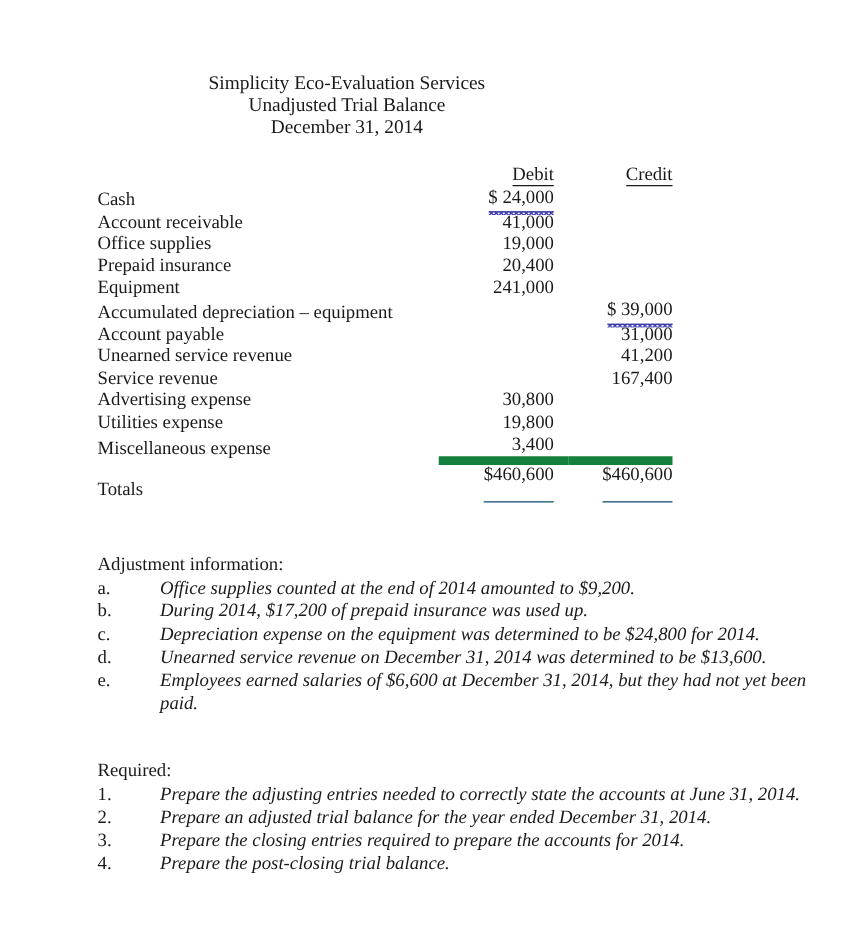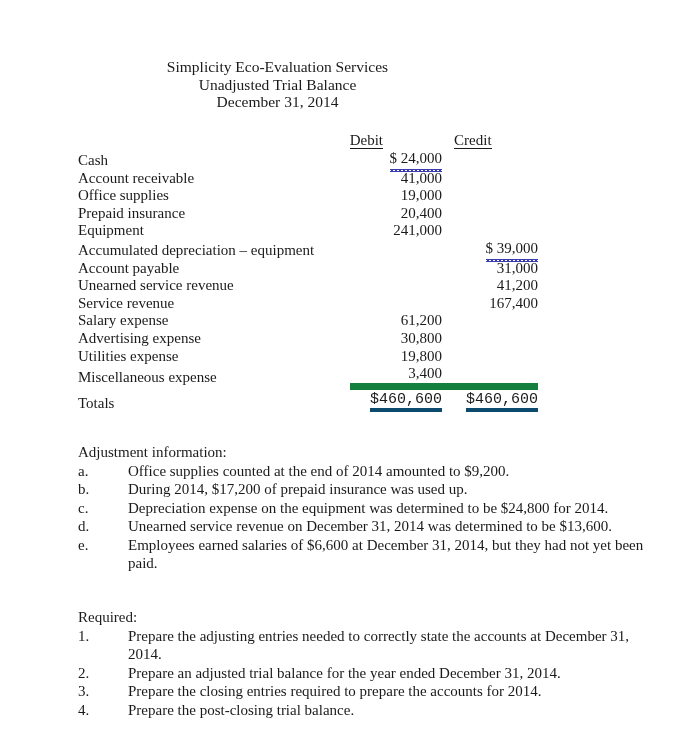--- a/index.html
+++ b/index.html
@@ -41,21 +41,21 @@
     font-weight: normal;
     font-size: 15px;
     line-height: 17.6px;
     vertical-align: bottom;
     white-space: nowrap;
   }
   .c-acct { width: 278px; text-align: left; }
   .c-deb  { width: 96px;  text-align: right; padding-right: 12px !important; }
   .c-cred { width: 86px;  text-align: right; }
 
-  .hdr-cell { text-align: left; height: 19px; }
+  .hdr-cell { text-align: right; height: 19px; }
   .hdr-cell span {
     border-bottom: 1px solid #1a1a1a;
     padding-bottom: 0px;
   }
   .hdr-deb { padding-right: 12px !important; }
 
   
   .squiggle {
     position: relative;
     display: inline-block;
@@ -76,43 +76,42 @@
     background-repeat: repeat-x;
   }
 
   
   tr.pre-total td.c-deb,
   tr.pre-total td.c-cred { border-bottom: 7px solid #15803d; }
 
   
   tr.totals td.c-deb span,
   tr.totals td.c-cred span {
-    border-bottom: 4px solid #0c4a6e;
-    padding-bottom: 0px;
+    border-bottom: 1px solid #0c4a6e;
+    padding-bottom: 11px;
     display: inline-block;
-    font-family: Liberation Mono, monospace;
   }
 
   
   .section { position: absolute; left: 78px; width: 580px; }
   .section-heading { font-size: 15px; line-height: 18.5px; margin-bottom: 0px; }
   .li {
     position: relative;
     padding-left: 50px;
     font-size: 15px;
     line-height: 18.5px;
   }
   .li .marker {
     position: absolute;
     left: 0;
     top: 0;
     width: 40px;
     text-align: left;
   }
-  .li .body { display: block; }
+  .li .body { display: block; font-style: italic; }
 
   #adjustments { top: 443px; }
   #required    { top: 608px; }
 </style>
 </head>
 <body>
 
 <div class="title-block">
   <div class="title-line">Simplicity Eco-Evaluation Services</div>
   <div class="title-line">Unadjusted Trial Balance</div>
@@ -171,25 +170,20 @@
         <td class="c-acct">Unearned service revenue</td>
         <td class="c-deb">&nbsp;</td>
         <td class="c-cred">41,200</td>
       </tr>
       <tr>
         <td class="c-acct">Service revenue</td>
         <td class="c-deb">&nbsp;</td>
         <td class="c-cred">167,400</td>
       </tr>
       <tr>
-        <td class="c-acct">Salary expense</td>
-        <td class="c-deb">61,200</td>
-        <td class="c-cred">&nbsp;</td>
-      </tr>
-      <tr>
         <td class="c-acct">Advertising expense</td>
         <td class="c-deb">30,800</td>
         <td class="c-cred">&nbsp;</td>
       </tr>
       <tr>
         <td class="c-acct">Utilities expense</td>
         <td class="c-deb">19,800</td>
         <td class="c-cred">&nbsp;</td>
       </tr>
       <tr class="pre-total">
@@ -229,21 +223,21 @@
         <span class="body">Employees earned salaries of $6,600 at December 31, 2014, but they had not yet been paid.</span>
       </div>
     </div>
 </div>
 
 <div class="section" id="required">
   <div class="section-heading">Required:</div>
   <div id="required-list">
       <div class="li">
         <span class="marker">1.</span>
-        <span class="body">Prepare the adjusting entries needed to correctly state the accounts at December 31, 2014.</span>
+        <span class="body">Prepare the adjusting entries needed to correctly state the accounts at June 31, 2014.</span>
       </div>
       <div class="li">
         <span class="marker">2.</span>
         <span class="body">Prepare an adjusted trial balance for the year ended December 31, 2014.</span>
       </div>
       <div class="li">
         <span class="marker">3.</span>
         <span class="body">Prepare the closing entries required to prepare the accounts for 2014.</span>
       </div>
       <div class="li">

